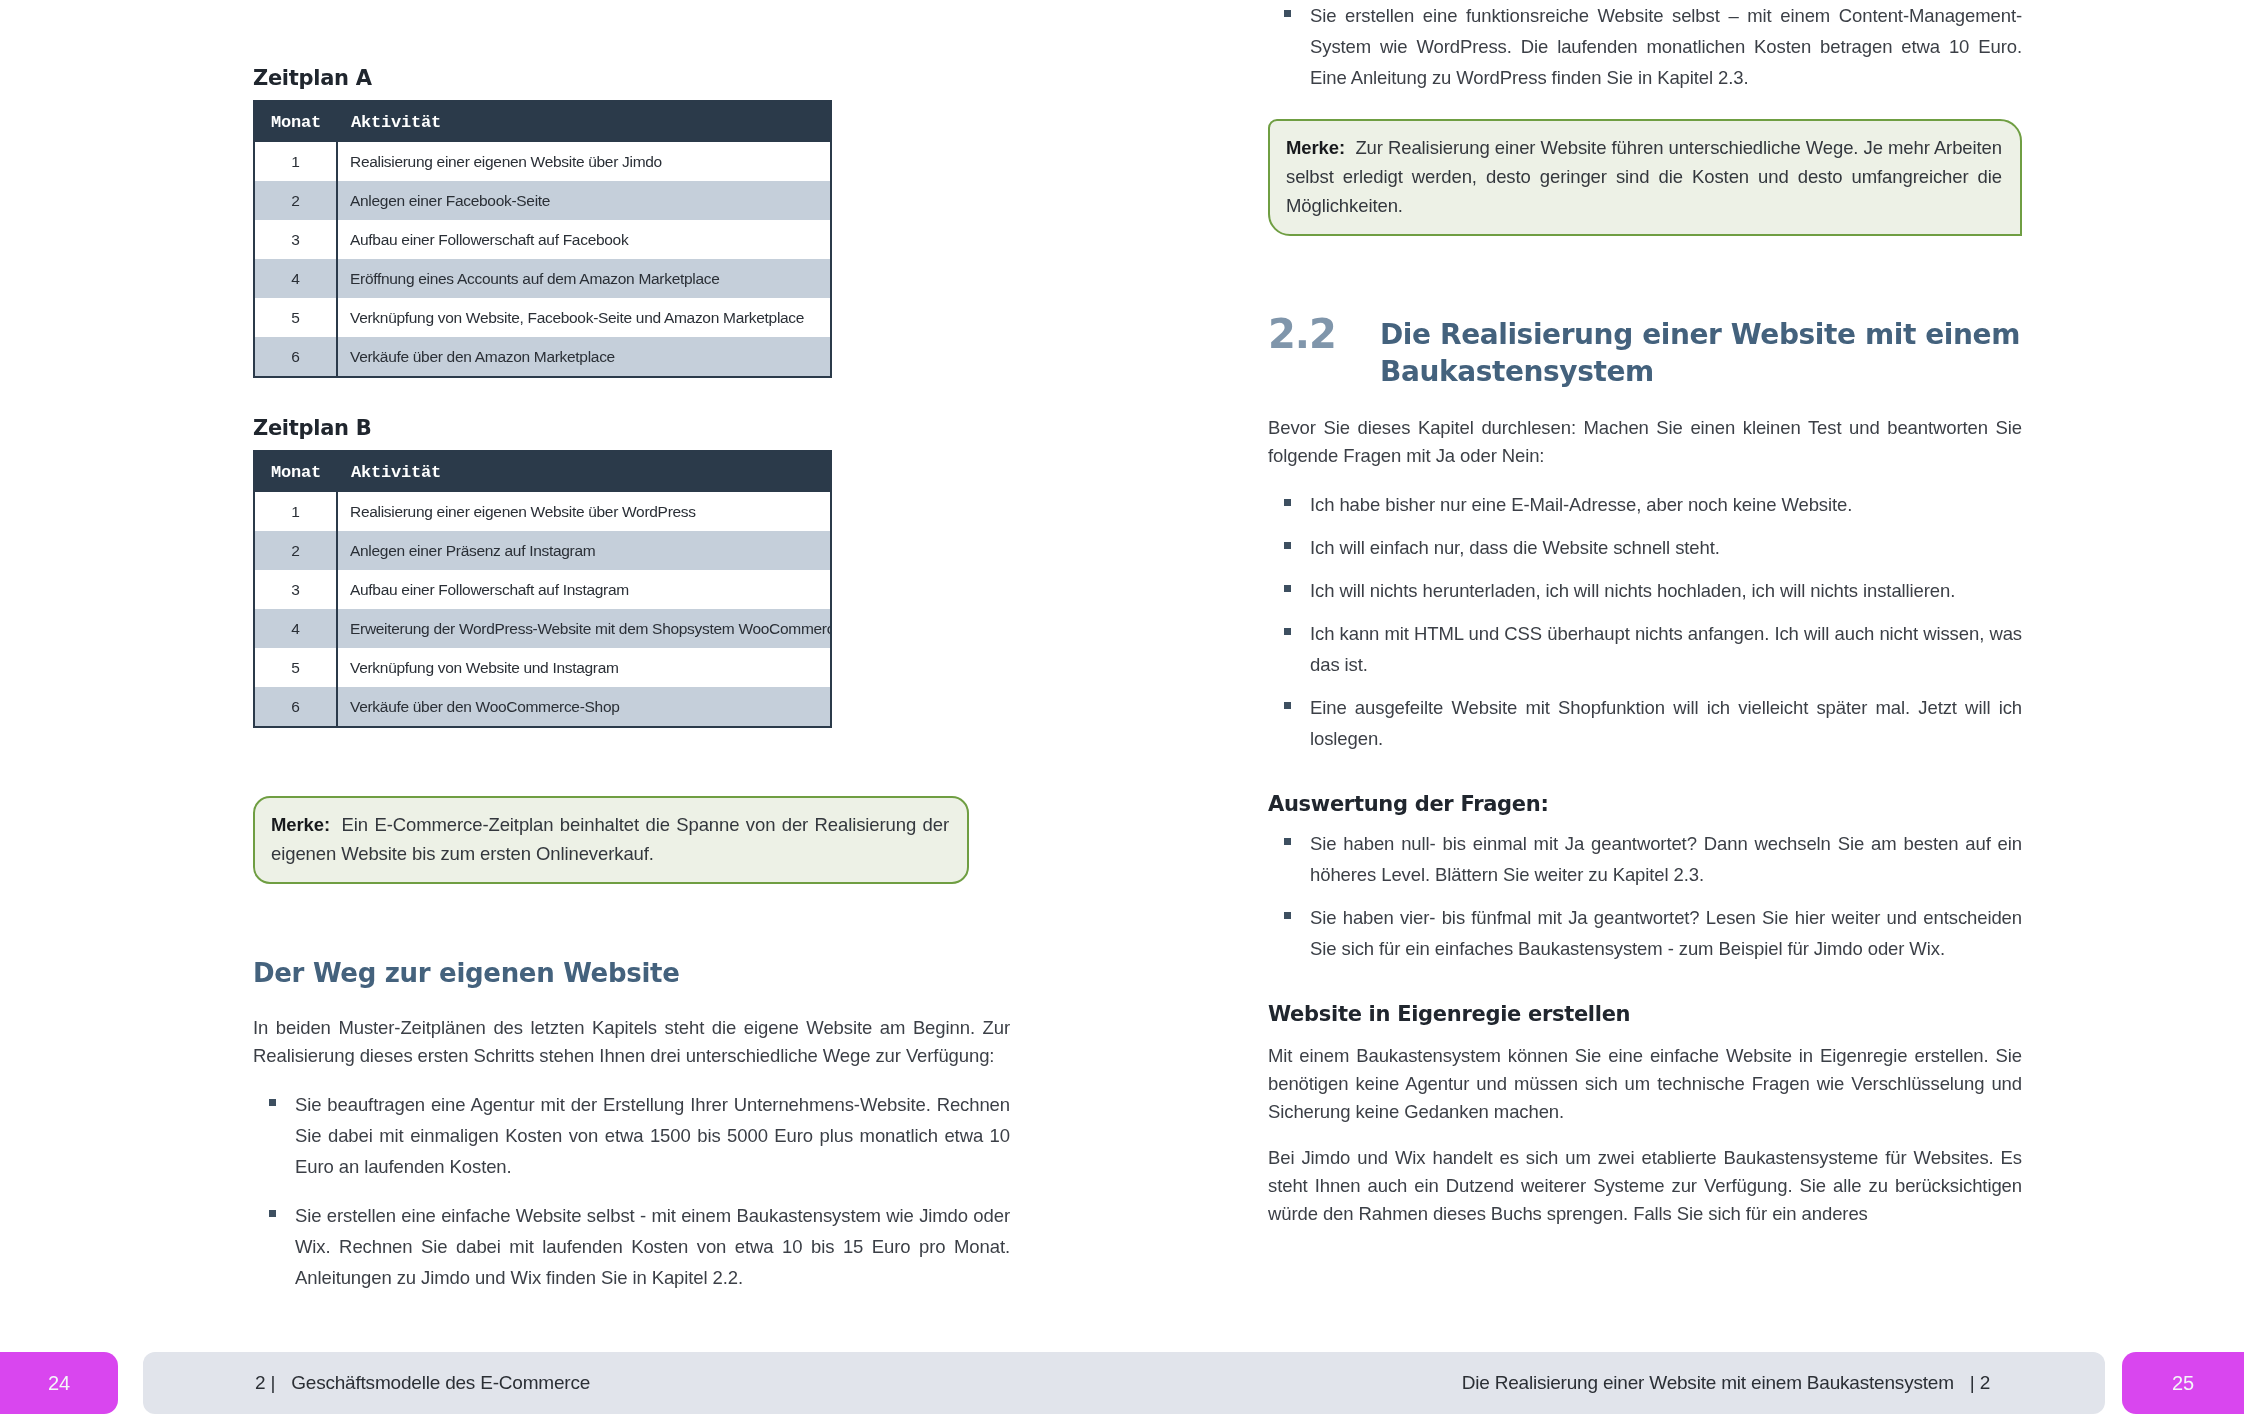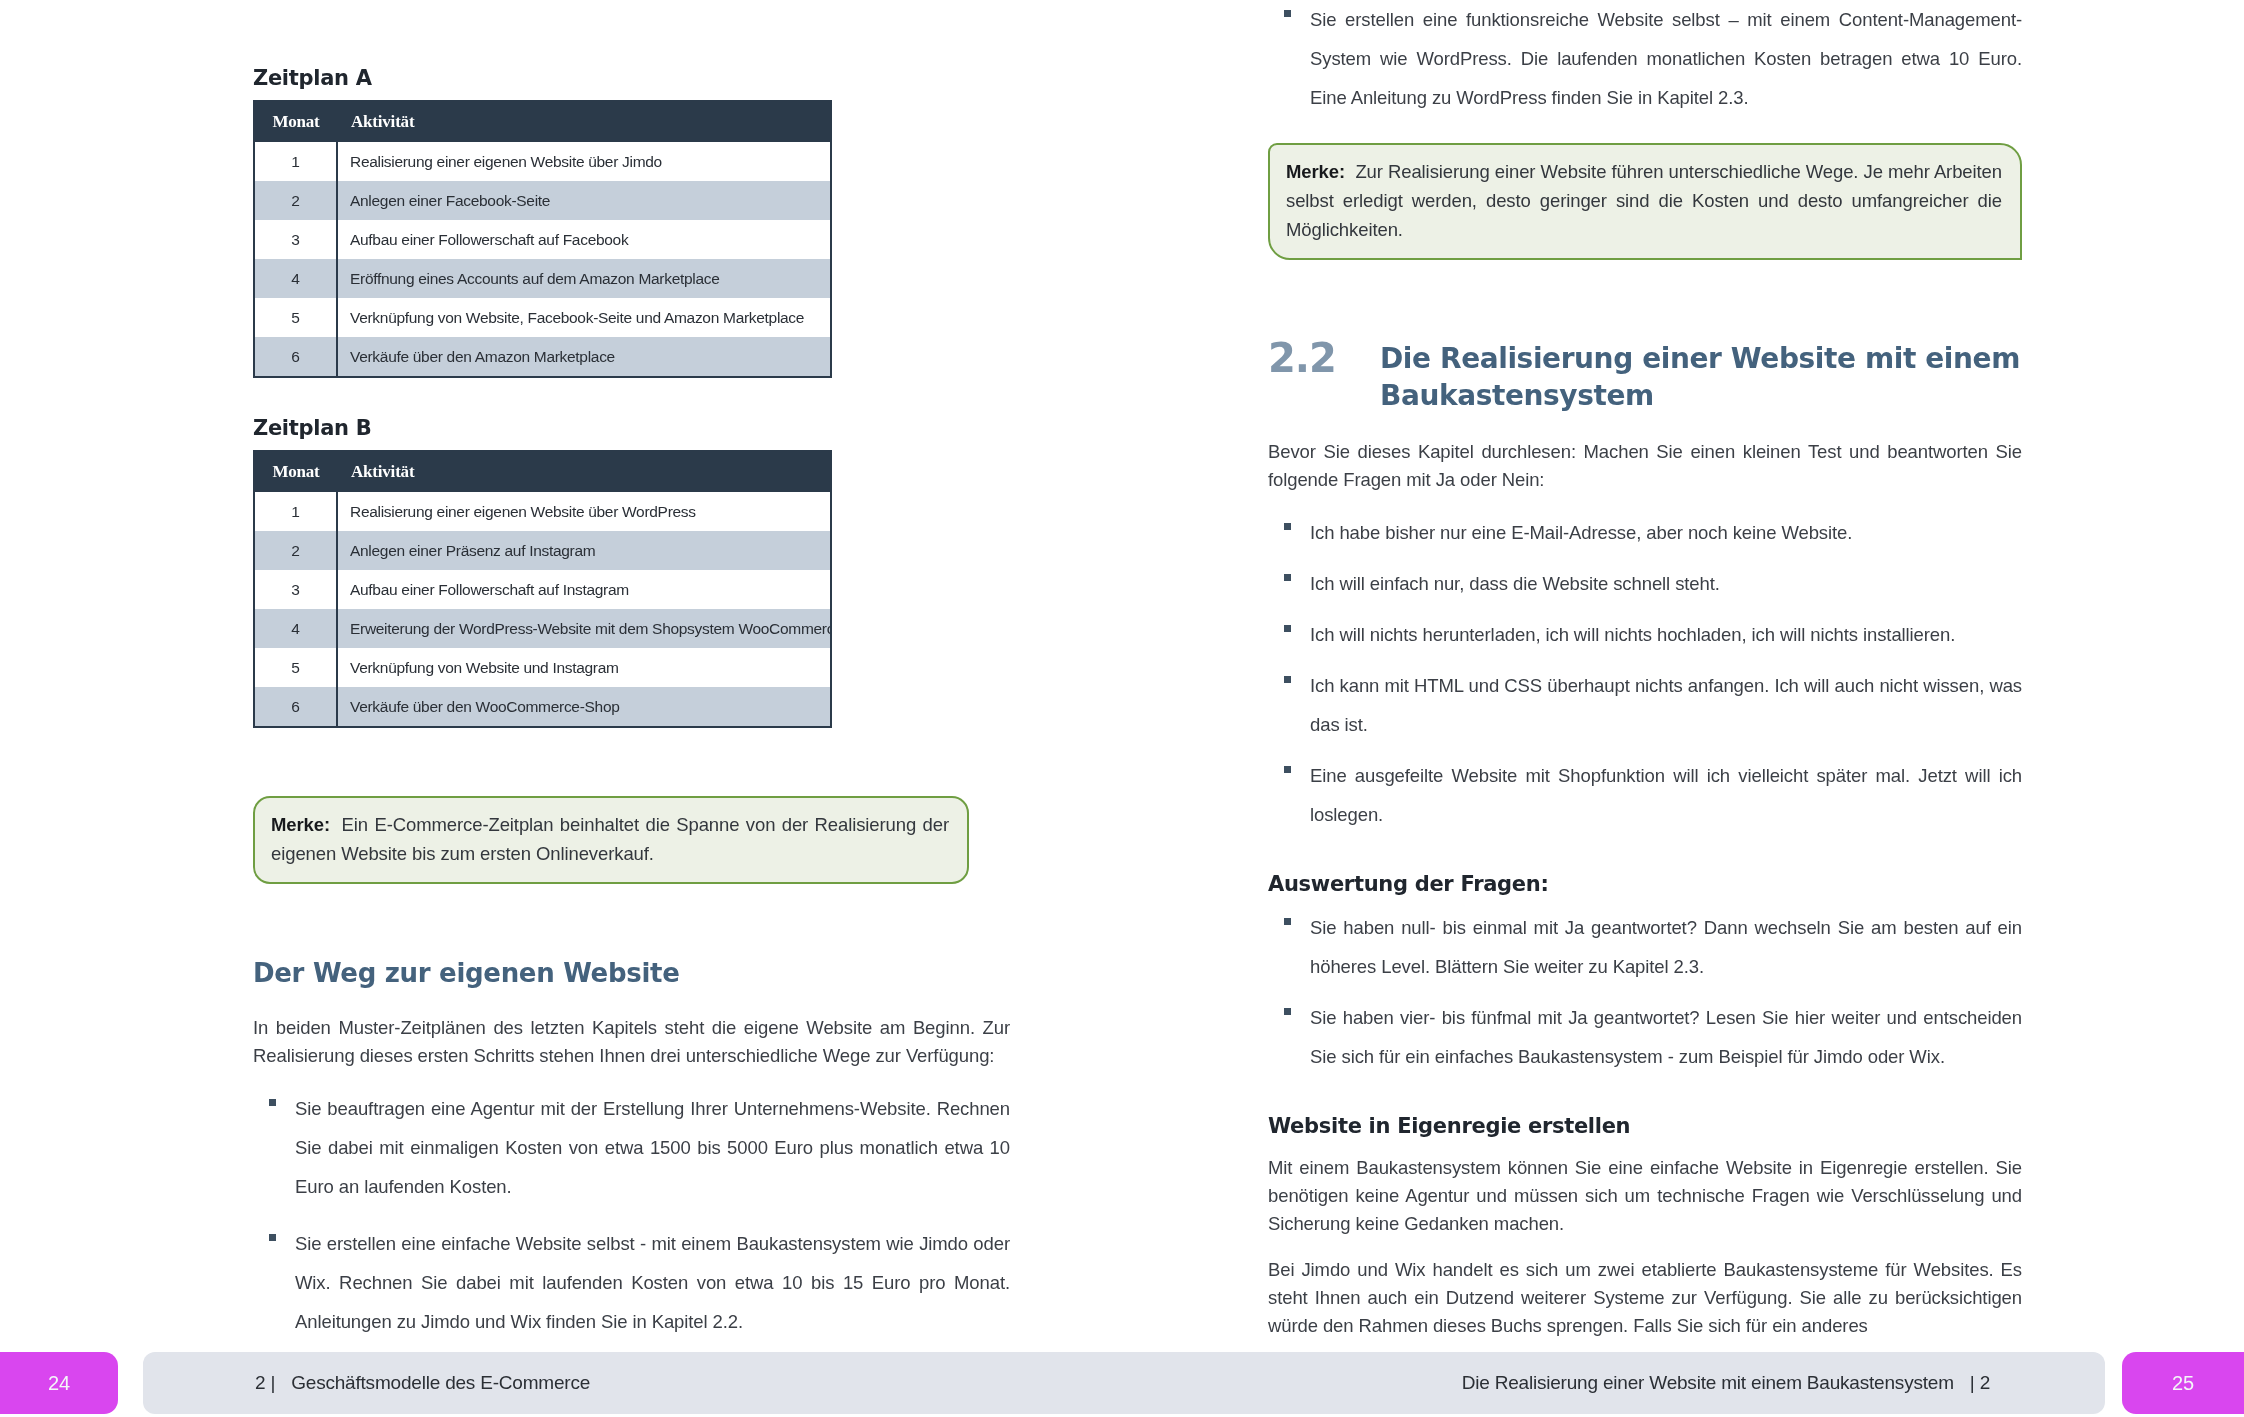--- a/index.html
+++ b/index.html
@@ -18,28 +18,28 @@
              color:#44627d;letter-spacing:-0.3px;}
   .section-head{display:flex;align-items:flex-start;margin-top:78px;}
   .section-num{font-family:"DejaVu Sans",sans-serif;font-weight:bold;font-size:40px;
                color:#8096ab;width:112px;flex:0 0 112px;line-height:40px;letter-spacing:-1px;}
   .section-title{font-family:"DejaVu Sans",sans-serif;font-weight:bold;font-size:28px;
                  line-height:37px;color:#44627d;letter-spacing:-0.4px;margin-top:2px;}
 
   
   .para{font-size:18.5px;line-height:28px;text-align:justify;letter-spacing:-0.1px;}
   ul.blist{list-style:none;margin:0;padding:0;}
-  ul.blist li{position:relative;padding-left:42px;font-size:18.5px;line-height:39px;
+  ul.blist li{position:relative;padding-left:42px;font-size:18.5px;line-height:31px;
               text-align:justify;letter-spacing:-0.1px;margin-top:12px;}
   .bullet-sq{position:absolute;left:16px;top:10px;width:7px;height:7px;background:#3d4f60;}
 
   
   table.zt{border-collapse:collapse;width:579px;table-layout:fixed;margin-top:10px;
            border:2px solid #2b3a4a;}
-  table.zt th{background:#2b3a4a;color:#ffffff;font-family:Liberation Serif, serif;
+  table.zt th{background:#2b3a4a;color:#ffffff;font-family:Liberation Mono, monospace;
               font-weight:bold;font-size:17px;height:40px;text-align:left;
               padding:0 0 0 14px;letter-spacing:-0.2px;}
   table.zt th.c1{width:82px;text-align:center;padding:0;}
   table.zt td{font-size:15.5px;letter-spacing:-0.3px;color:#2a2f36;height:39px;
               padding:0 6px 0 12px;white-space:nowrap;overflow:hidden;}
   table.zt td.c1{text-align:center;border-right:2px solid #2b3a4a;padding:0;}
   table.zt tbody tr:nth-child(even) td{background:#c5cfda;}
   table.zt tbody tr:nth-child(odd) td{background:#ffffff;}
 
   

